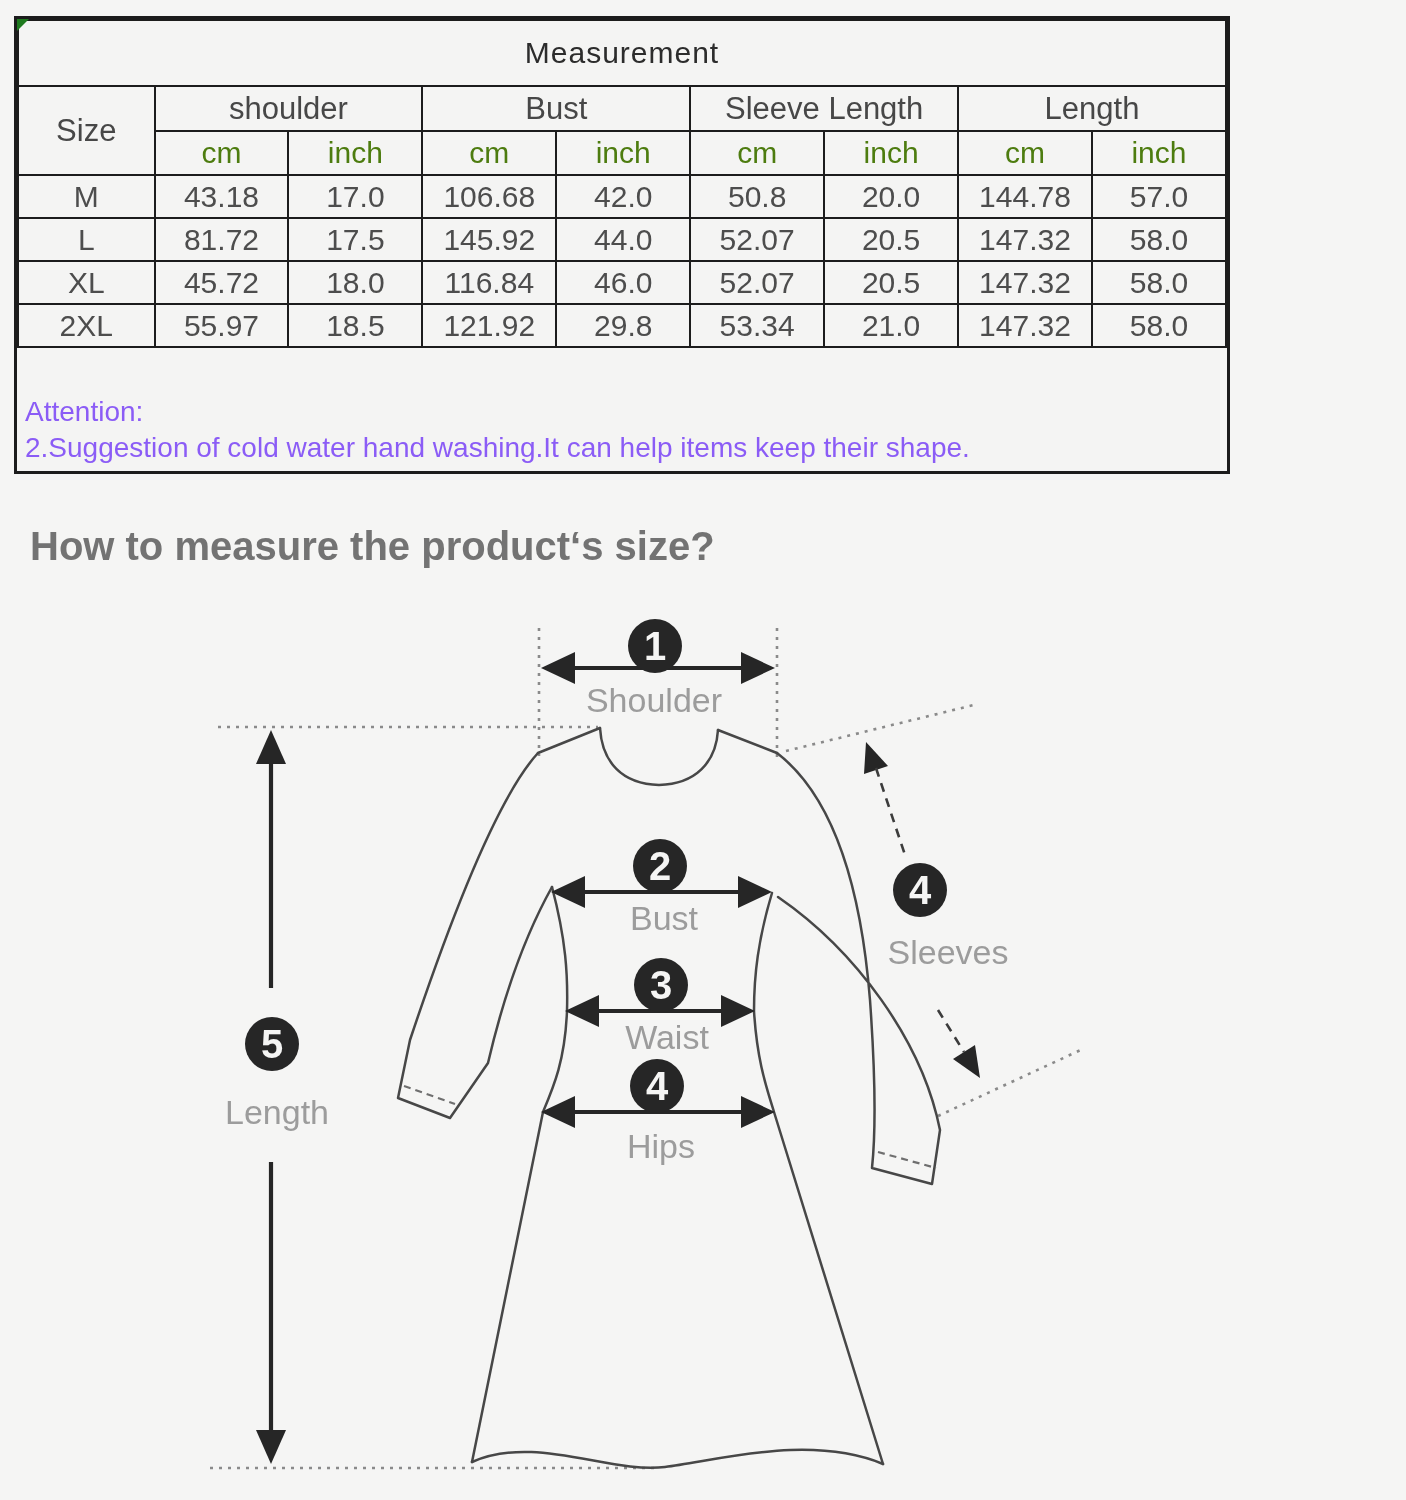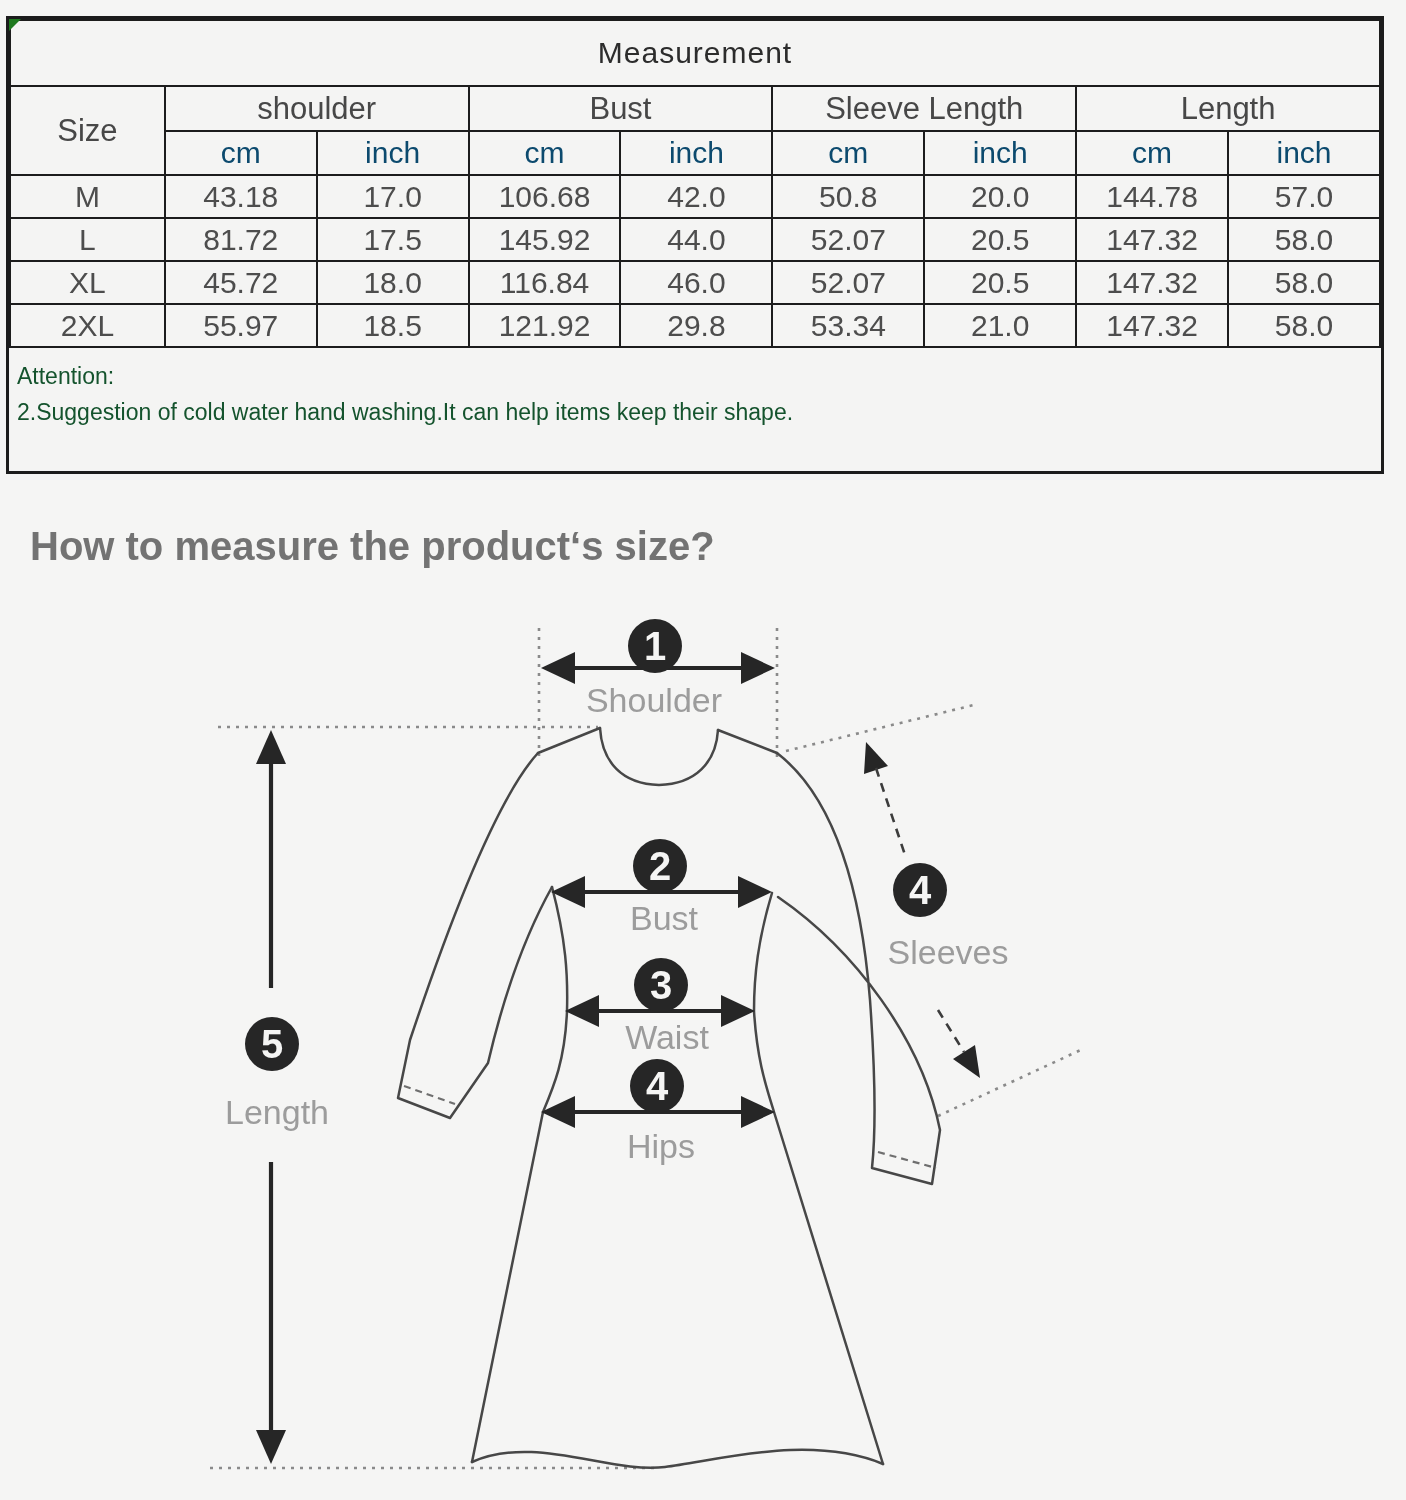--- a/index.html
+++ b/index.html
@@ -1,35 +1,35 @@
 <!DOCTYPE html>
 <html><head>
 <meta charset="utf-8">
 <style>
   html,body{margin:0;padding:0;}
   body{background:#f5f5f4;font-family:"Liberation Sans","DejaVu Sans",sans-serif;}
   .page{position:relative;width:1406px;height:1500px;background:#f5f5f4;overflow:hidden;}
 
   
-  .mbox{position:absolute;left:6px;top:16px;width:1378px;height:458px;
+  .mbox{position:absolute;left:14px;top:16px;width:1216px;height:458px;
         border:3px solid #1c1c1c;box-sizing:border-box;background:#f4f4f3;}
   .corner{position:absolute;left:0;top:0;width:0;height:0;
           border-top:12px solid #1e7a1e;border-right:12px solid transparent;}
   table.meas{border-collapse:collapse;width:100%;table-layout:fixed;color:#474747;}
   table.meas td{border:2px solid #1c1c1c;text-align:center;vertical-align:middle;
                 padding:0;font-size:30px;font-weight:400;}
   td.title{height:64px;font-size:46px;color:#2c2c2c;letter-spacing:1px;}
   tr.grp td{height:43px;font-size:31px;}
-  tr.units td{height:42px;font-size:30px;color:#0c4a6e;}
+  tr.units td{height:42px;font-size:30px;color:#4d7c0f;}
   tr.drow td{height:41px;font-size:30px;color:#4d4d4d;}
   col.c-size{width:11.3%;}
   col.c-val{width:11.0875%;}
 
-  .attention{padding:10px 8px 0 8px;color:#14532d;font-size:23px;line-height:36px;
-             font-weight:400;}
+  .attention{padding:10px 8px 0 8px;color:#8b5cf6;font-size:28px;line-height:36px;
+             font-weight:400;margin-top:36px;}
   .attention div{white-space:nowrap;}
 
   
   .howto{position:absolute;left:30px;top:524px;font-size:40px;font-weight:800;
          color:#737373;letter-spacing:0px;}
 
   
   svg.diagram{position:absolute;left:0;top:0;width:1406px;height:1500px;}
   .dress{fill:none;stroke:#474747;stroke-width:2.5;stroke-linejoin:round;stroke-linecap:round;}
   .dot{fill:none;stroke:#8a8a8a;stroke-width:2.6;stroke-dasharray:3 6;}

